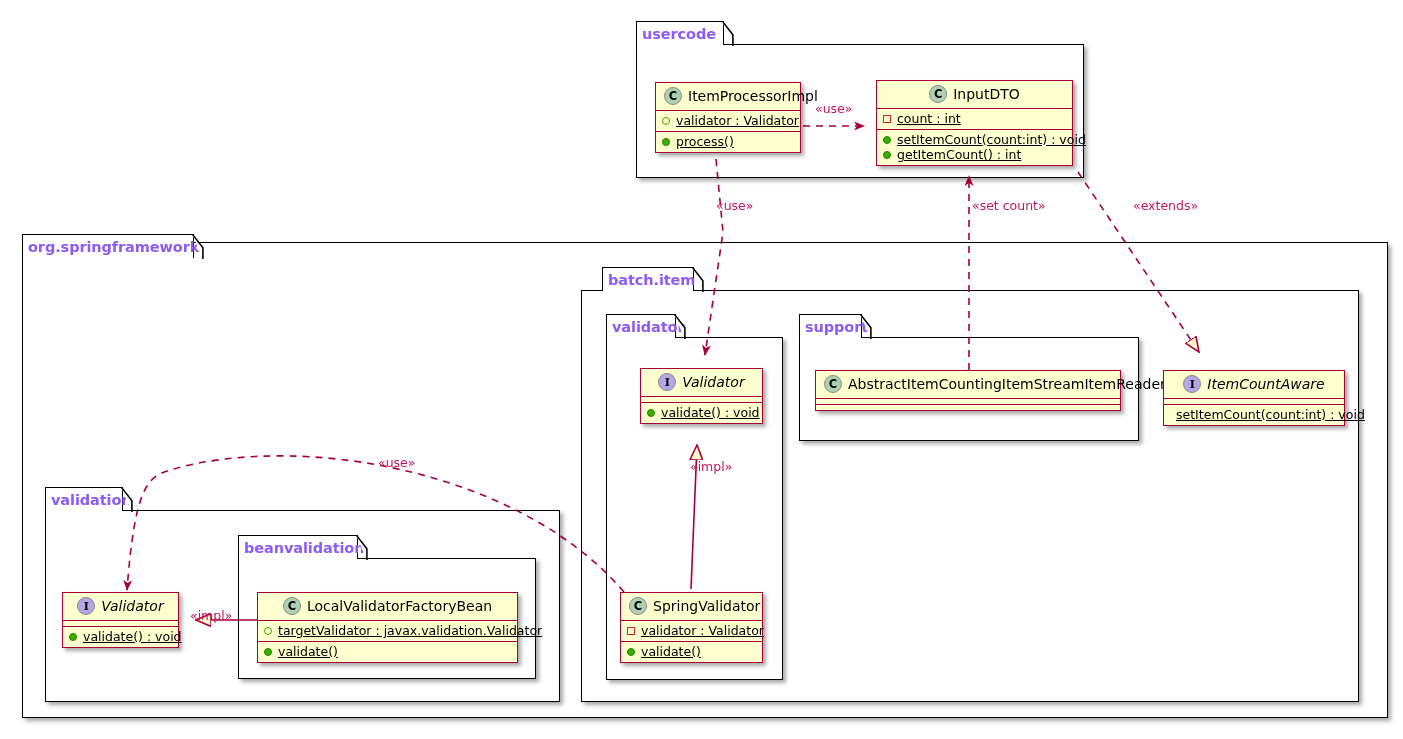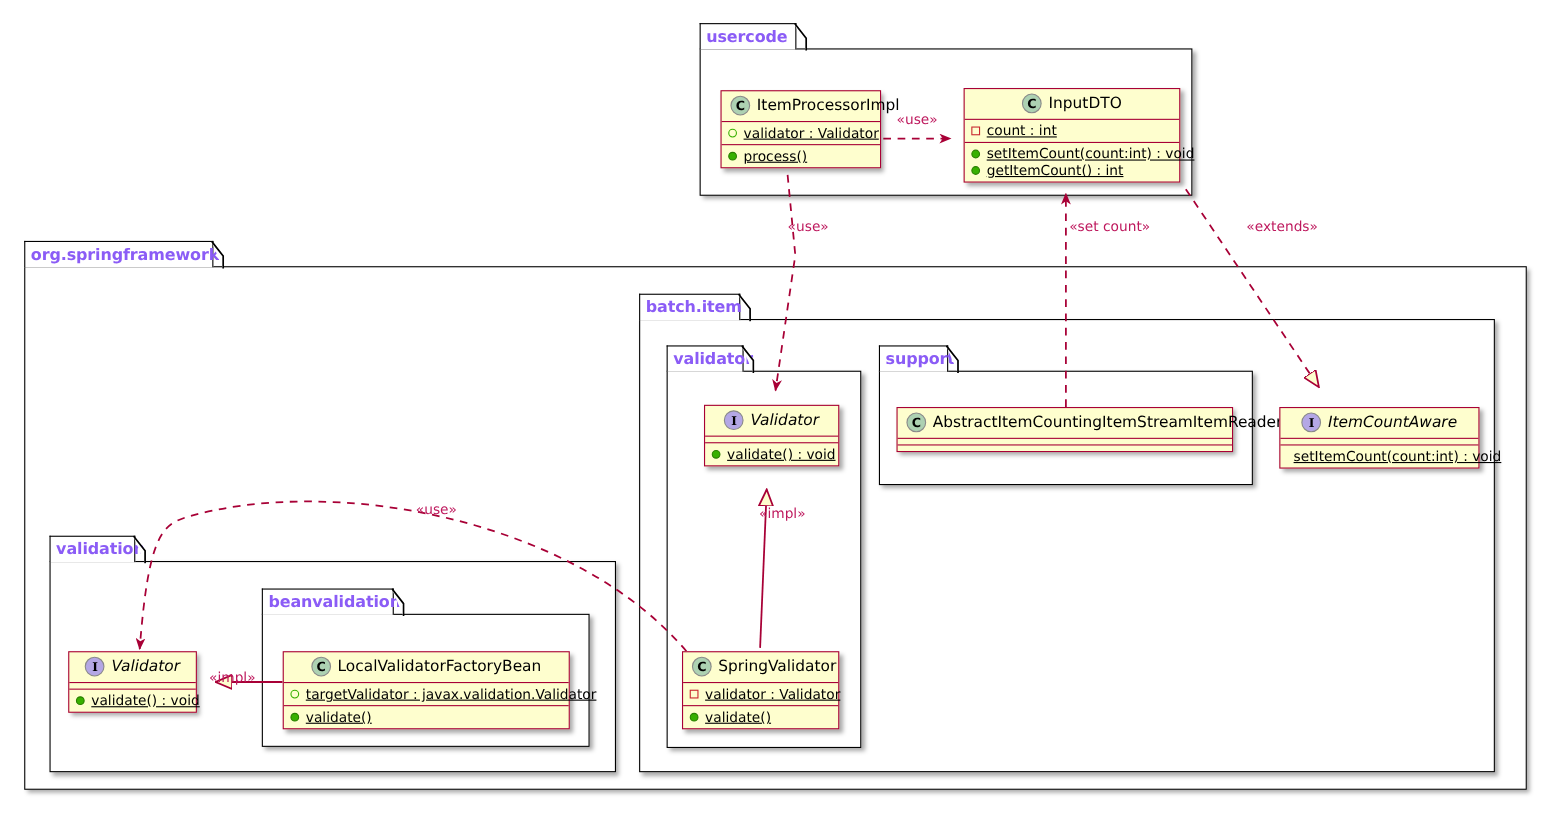--- a/index.html
+++ b/index.html
@@ -169,29 +169,29 @@
 
   <div class="pkg" style="left:636px; top:44px; width:448px; height:134px;"></div>
   <div class="pkg-tab" style="left:636px; top:21px; width:88px;">
     <span>usercode</span>
     <svg class="fold" viewBox="0 0 12 26">
       <path d="M0,0 L11,14 L11,26" fill="#ffffff" stroke="#000" stroke-width="1.6"></path>
     </svg>
   </div>
 
   <div class="pkg" style="left:22px; top:242px; width:1366px; height:476px;"></div>
-  <div class="pkg-tab" style="left:22px; top:219px; width:172px;">
+  <div class="pkg-tab" style="left:22px; top:234px; width:172px;">
     <span>org.springframework</span>
     <svg class="fold" viewBox="0 0 12 26">
       <path d="M0,0 L11,14 L11,26" fill="#ffffff" stroke="#000" stroke-width="1.6"></path>
     </svg>
   </div>
 
   <div class="pkg" style="left:581px; top:290px; width:778px; height:412px;"></div>
-  <div class="pkg-tab" style="left:581px; top:267px; width:92px;">
+  <div class="pkg-tab" style="left:602px; top:267px; width:92px;">
     <span>batch.item</span>
     <svg class="fold" viewBox="0 0 12 26">
       <path d="M0,0 L11,14 L11,26" fill="#ffffff" stroke="#000" stroke-width="1.6"></path>
     </svg>
   </div>
 
   <div class="pkg" style="left:606px; top:337px; width:177px; height:343px;"></div>
   <div class="pkg-tab" style="left:606px; top:314px; width:70px;">
     <span>validator</span>
     <svg class="fold" viewBox="0 0 12 26">

